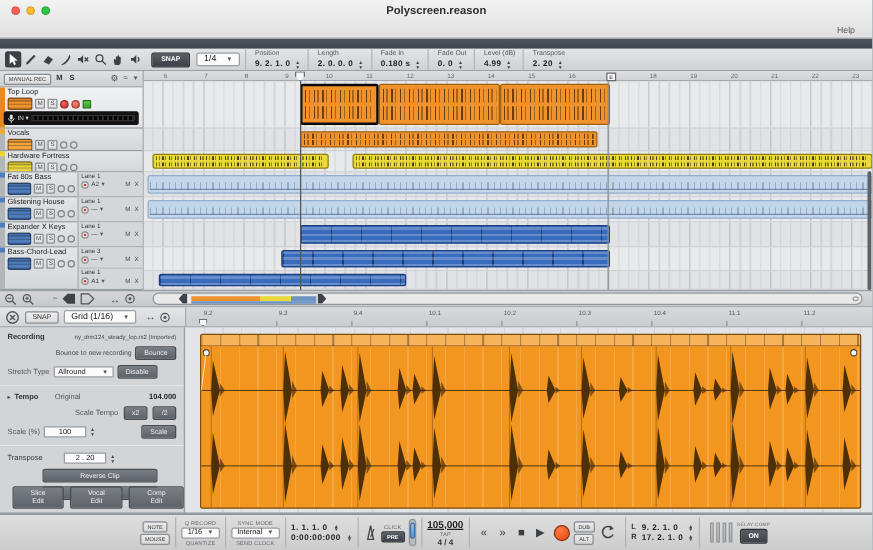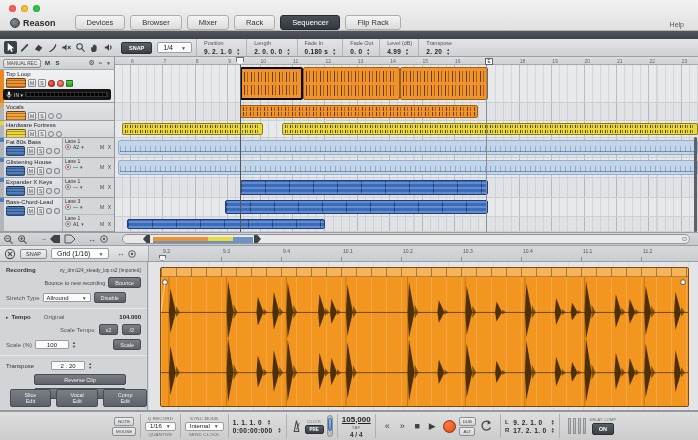--- a/index.html
+++ b/index.html
@@ -144,34 +144,21 @@
 <body>
 
 <div class="screen">
 
   <div class="titlebar">
     <div class="lights">
       <span class="light" style="background:#ff5f57"></span>
       <span class="light" style="background:#febc2e"></span>
       <span class="light" style="background:#28c840"></span>
     </div>
-    <div class="apptabs">
-      <span class="logo">
-        <span class="logo-mark"></span>
-        <span>Reason</span>
-      </span>
-      <span id="apptabs-holder" style="display: flex; gap: 5px;">
-          <span class="apptab">Devices</span>
-          <span class="apptab">Browser</span>
-          <span class="apptab">Mixer</span>
-          <span class="apptab">Rack</span>
-          <span class="apptab active">Sequencer</span>
-          <span class="apptab">Flip Rack</span>
-        </span>
-    </div>
+    <div class="title">Polyscreen.reason</div>
     <div class="help">Help</div>
   </div>
   <div class="darkstrip"></div>
 
   <div class="seqbar">
     <span id="tools-holder" style="display:flex;align-items:center;">
         <span class="tool sel">
           <svg width="11" height="11" viewBox="0 0 12 12">
             <path d="M3 1 L3 10 L5.4 7.9 L6.9 11 L8.5 10.2 L7 7.2 L10 6.9 Z" fill="#fff"></path>
           </svg>

